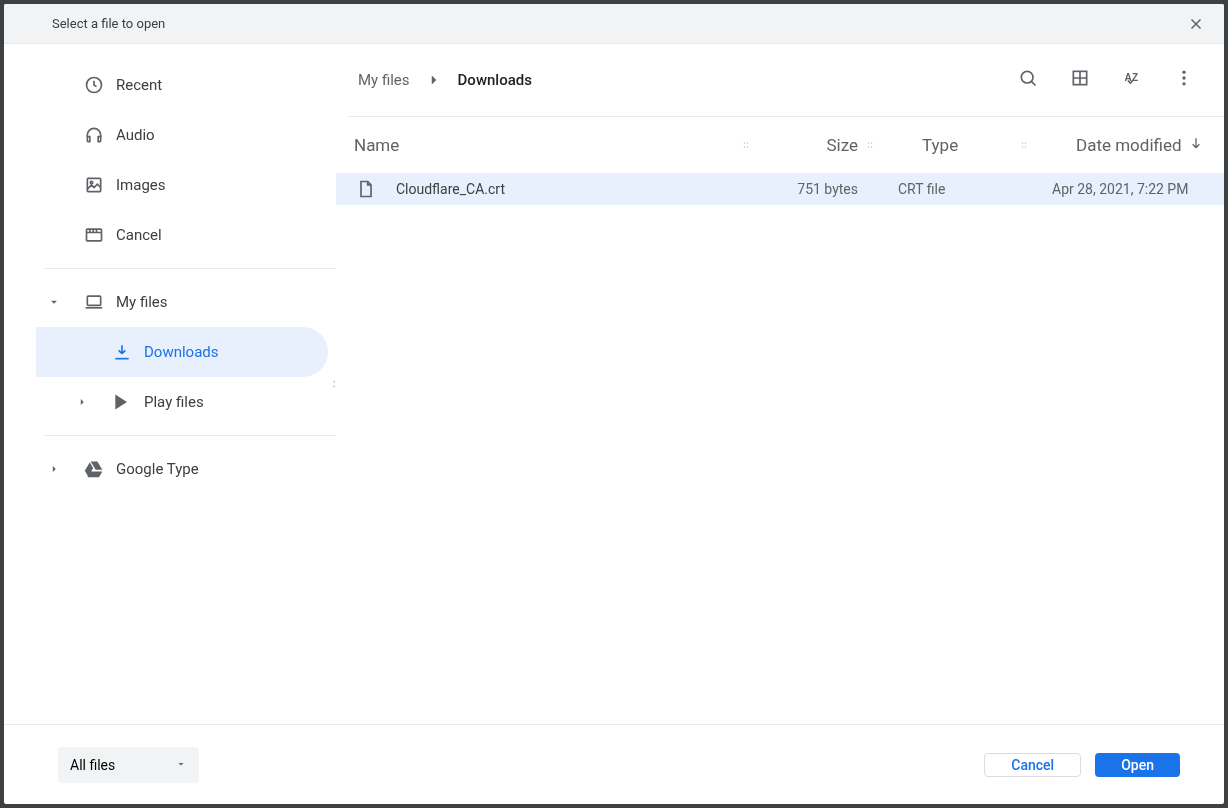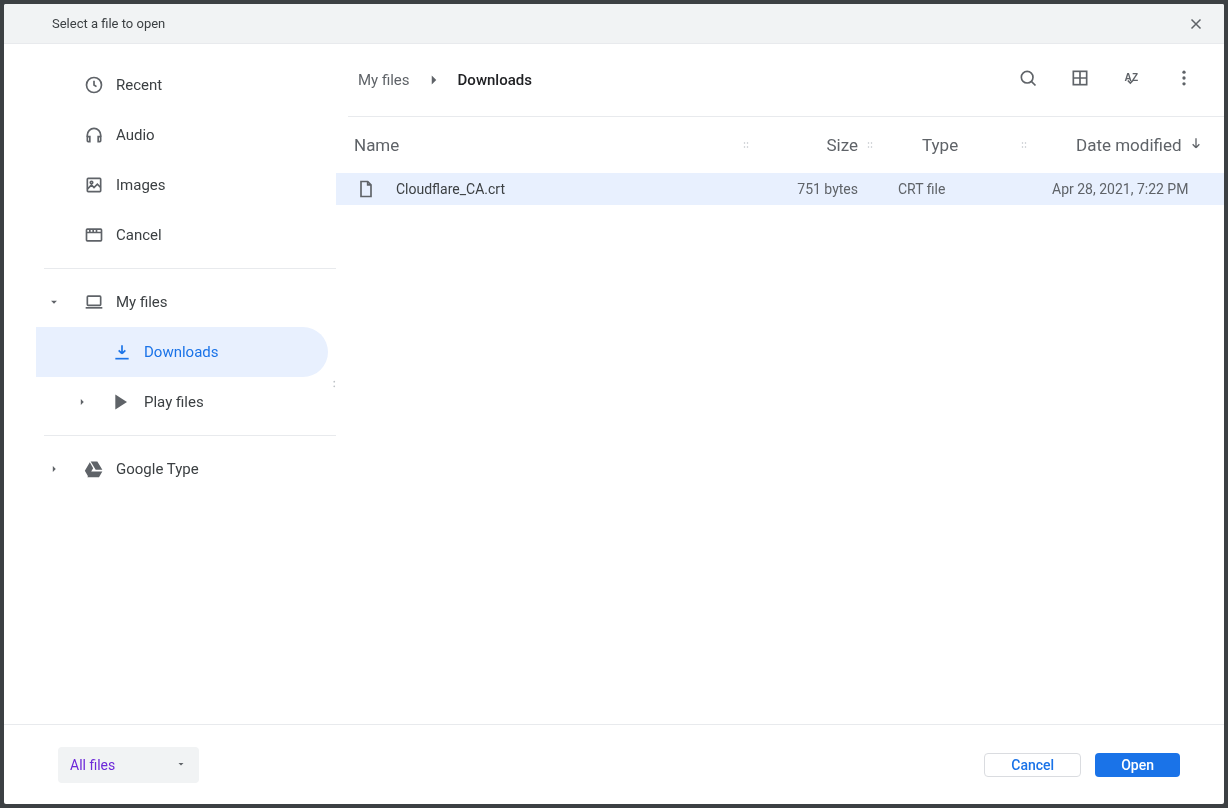--- a/index.html
+++ b/index.html
@@ -200,21 +200,21 @@
     padding: 0 44px 0 54px;
     justify-content: space-between;
   }
   .filter {
     background: #f1f3f4;
     border-radius: 4px;
     padding: 10px 12px;
     display: flex;
     align-items: center;
     gap: 60px;
-    color: #6d28d9;
+    color: #000000;
     font-size: 14px;
     cursor: pointer;
   }
   .filter svg { width: 12px; height: 12px; color: #5f6368; }
   .actions { display: flex; gap: 14px; }
   .btn {
     height: 24px;
     padding: 0 26px;
     border-radius: 4px;
     font-size: 14px;

